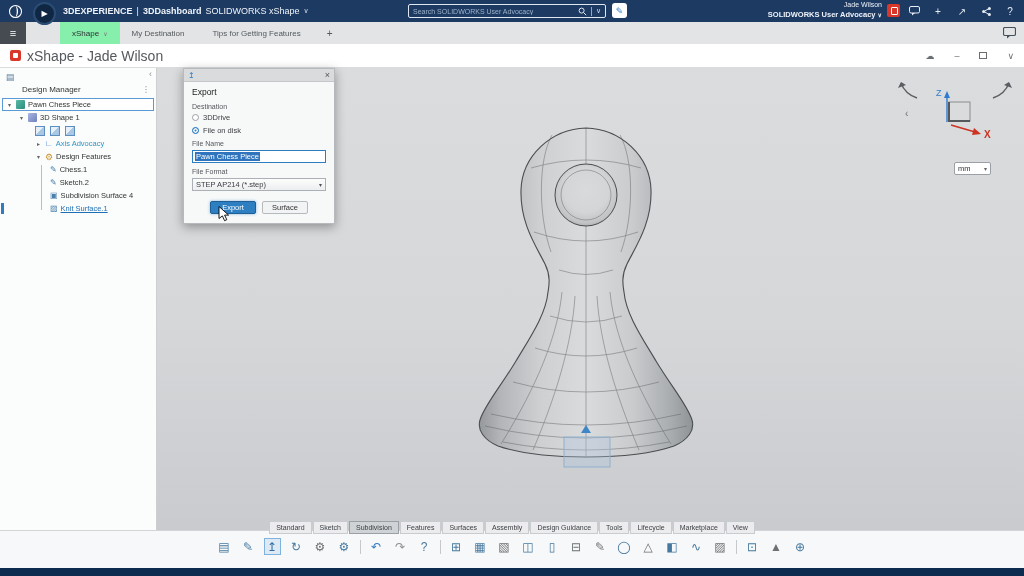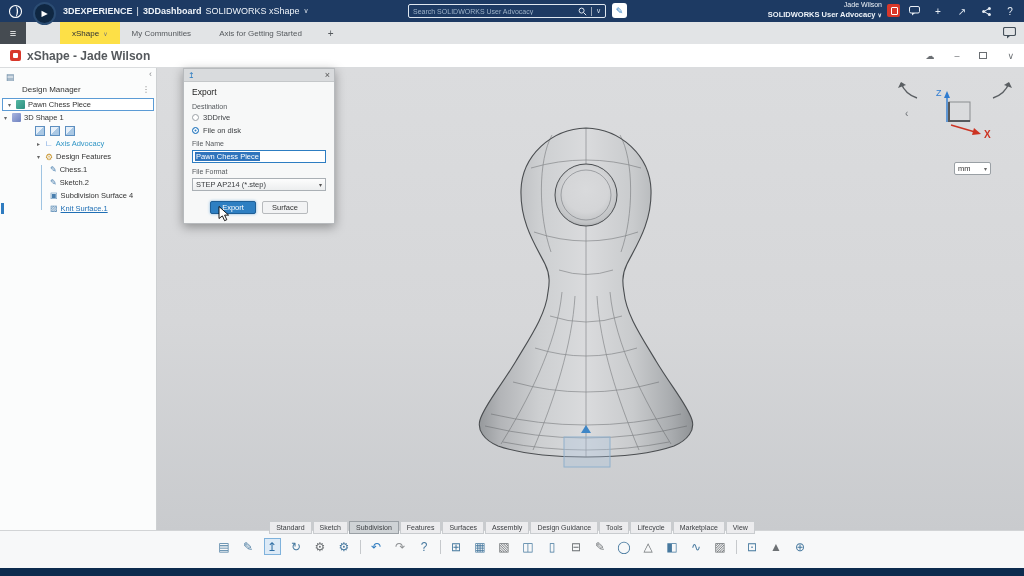--- a/index.html
+++ b/index.html
@@ -35,46 +35,46 @@
   .top-icons { position:absolute; right:8px; top:3px; display:flex; gap:12px; align-items:center; height:16px; }
   .tico { width:12px; height:12px; display:flex; align-items:center; justify-content:center;
     color:#e8eef5; font-size:10px; }
   
   .tabbar { position:absolute; left:0; top:22px; width:1024px; height:22px; background:#e2e4e6;
     display:flex; align-items:stretch; z-index:20; }
   .burger { width:26px; background:#454b51; color:#fff; font-size:11px;
     display:flex; align-items:center; justify-content:center; }
   .tabs { display:flex; margin-left:34px; }
   .wtab { display:flex; align-items:center; gap:4px; padding:0 12px; font-size:8px; color:#55595d; }
-  .wtab.active { background:#fde047; color:#2c3034; }
+  .wtab.active { background:#86efac; color:#2c3034; }
   .wtab-chev { font-size:6px; color:#777; }
   .newtab { display:flex; align-items:center; padding:0 10px; font-size:10px; color:#55595d; }
   .chatbtn { margin-left:auto; display:flex; align-items:center; padding-right:8px; }
   
   .winbar { position:absolute; left:0; top:44px; width:1024px; height:24px; background:#ffffff;
     border-bottom:1px solid #dadcde; display:flex; align-items:center; padding:0 10px; z-index:10; }
   .appicon { width:11px; height:11px; background:#d8372a; border-radius:2px; margin-right:6px; position:relative; }
   .appicon::after { content:""; position:absolute; left:3px; top:3px; width:5px; height:5px; background:#fff; border-radius:1px; }
-  .wintitle { font-size:12px; color:#55595d;font-weight:bold; }
+  .wintitle { font-size:14px; color:#55595d; }
   .winctrls { margin-left:auto; display:flex; gap:20px; align-items:center; color:#6a6e72; font-size:9px; }
   .winctrls .sq { width:8px; height:7px; border:1px solid #6a6e72; }
   
   .leftpanel { position:absolute; left:0; top:68px; width:157px; height:462px; background:#fbfcfc;
     border-right:1px solid #cdd0d2; z-index:15; }
   .panel-collapse { position:absolute; right:4px; top:1px; color:#8a8d90; font-size:9px; }
   .panel-tools { padding:4px 6px 1px; color:#5b7e9c; font-size:9px; }
   .panel-title-row { display:flex; align-items:center; padding:2px 6px 3px; }
   .ptitle { font-size:8px; color:#333;padding-left:16px; }
   .kebab { margin-left:auto; color:#777; font-size:8px; }
   .tree { position:relative; font-size:7.5px; color:#333; margin-top:1px; }
   .trow { height:13px; display:flex; align-items:center; gap:3px; white-space:nowrap; position:relative; }
   .caret { font-size:6px; color:#666; width:7px; text-align:center; }
   .r-root { margin:0 2px; border:1px solid #5b9bd5; background:#fff; padding-left:3px; }
   .prod-ico { width:9px; height:9px; border-radius:1px; background:linear-gradient(135deg,#56b8a4,#2e8f7f); }
-  .r-shape { padding-left:2px; }
+  .r-shape { padding-left:18px; }
   .shape-ico { width:9px; height:9px; border-radius:1px; background:linear-gradient(135deg,#a9b6e0,#6f82c0); }
   .r-planes { padding-left:35px; gap:5px; }
   .plane-ico { width:10px; height:10px; border:1px solid #5d8fc0;
     background:linear-gradient(135deg,#e7f0f9 50%,#aac8e4 50%); }
   .r-axis { padding-left:35px; }
   .axis-ico { color:#3a7bd5; font-weight:bold; font-size:8px; }
   .r-axis .flabel { color:#2f95c5; }
   .r-group { padding-left:35px; }
   .gear-ico { color:#c8952f; font-size:9px; }
   .r-features { position:relative; }
@@ -197,26 +197,26 @@
   <div class="tabbar">
     <div class="burger">≡</div>
     <div class="tabs">
 
         <div class="wtab active">
           <span class="wtab-label">xShape</span>
           <span class="wtab-chev">∨</span>
         </div>
 
         <div class="wtab">
-          <span class="wtab-label">My Communities</span>
+          <span class="wtab-label">My Destination</span>
           <span class="wtab-chev"></span>
         </div>
 
         <div class="wtab">
-          <span class="wtab-label">Axis for Getting Started</span>
+          <span class="wtab-label">Tips for Getting Features</span>
           <span class="wtab-chev"></span>
         </div>
 
     </div>
     <div class="newtab">+</div>
     <div class="chatbtn">
       <svg width="13" height="12" viewBox="0 0 13 12">
         <rect x="0.5" y="0.5" width="12" height="8" rx="1.5" fill="none" stroke="#45505a" stroke-width="1.2"></rect>
         <path d="M4,8.5 L4,11.5 L7.5,8.5 Z" fill="#45505a"></path>
       </svg>

